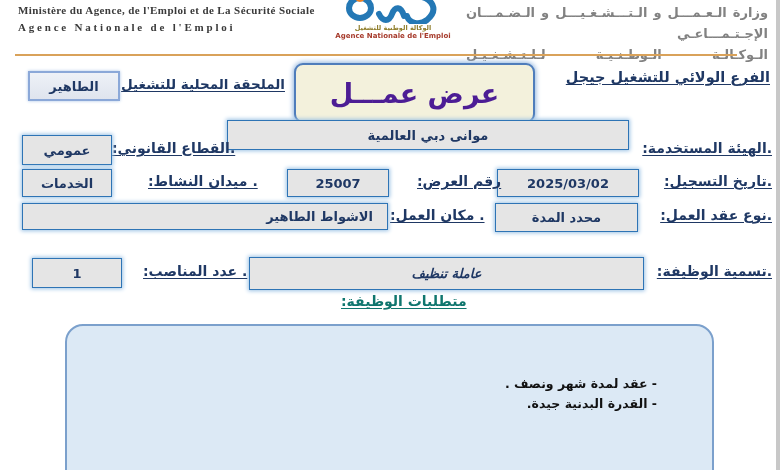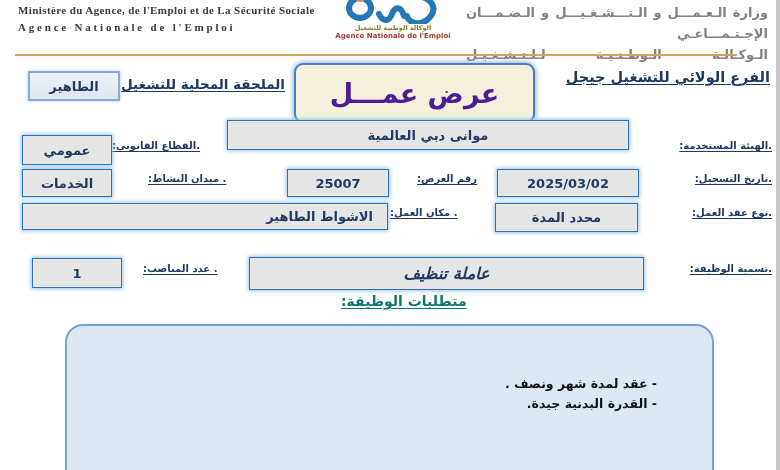--- a/index.html
+++ b/index.html
@@ -45,31 +45,31 @@
   .offer-title-text{font-size:27px;font-weight:bold;color:#4c1d95;direction:rtl;}
   .annex-box{
     position:absolute;left:28px;top:71px;width:88px;height:26px;
     background:linear-gradient(180deg,#eef1f7,#dfe4ee);
     border:2px solid #8ba8d8;box-shadow:0 0 3px #aac4e6;
     display:flex;align-items:center;justify-content:center;
     font-size:13px;font-weight:bold;color:#1f3864;direction:rtl;
   }
   
   .lbl{
-    position:absolute;font-size:10px;font-weight:bold;color:#1f3864;
+    position:absolute;font-size:14px;font-weight:bold;color:#1f3864;
     text-decoration:underline;text-underline-offset:2px;direction:rtl;white-space:nowrap;
   }
   .box{
     position:absolute;background:#e5e5e5;border:1.5px solid #2e74b5;
     box-shadow:0 0 4px 1px #9cc3e5;
     display:flex;align-items:center;justify-content:center;
     font-size:13px;font-weight:bold;color:#1f3864;direction:rtl;
   }
   .box.right-pad{justify-content:flex-start;padding-right:14px;box-sizing:border-box;}
-  .italic{font-style:italic;font-size:16px;}
+  .italic{font-style:italic;font-size:13px;}
   .req-title{
     position:absolute;left:341px;top:293px;font-size:14px;font-weight:bold;
     color:#0f766e;text-decoration:underline;text-underline-offset:2px;
     direction:rtl;white-space:nowrap;
   }
   .req-box{
     position:absolute;left:65px;top:324px;width:645px;height:170px;
     background:#dce9f5;border:2px solid #7ba0cc;border-radius:18px;
   }
   .req-items{

